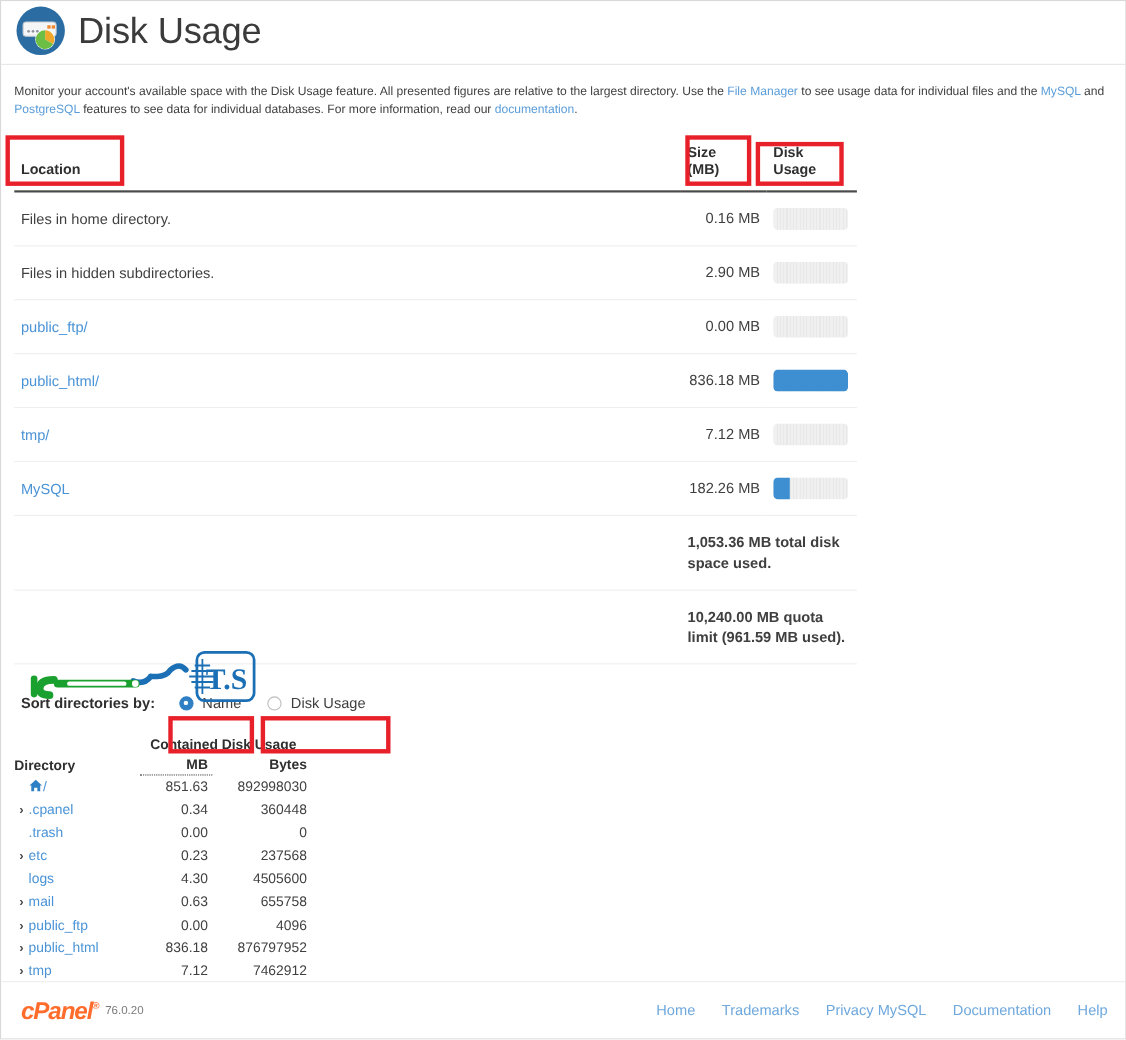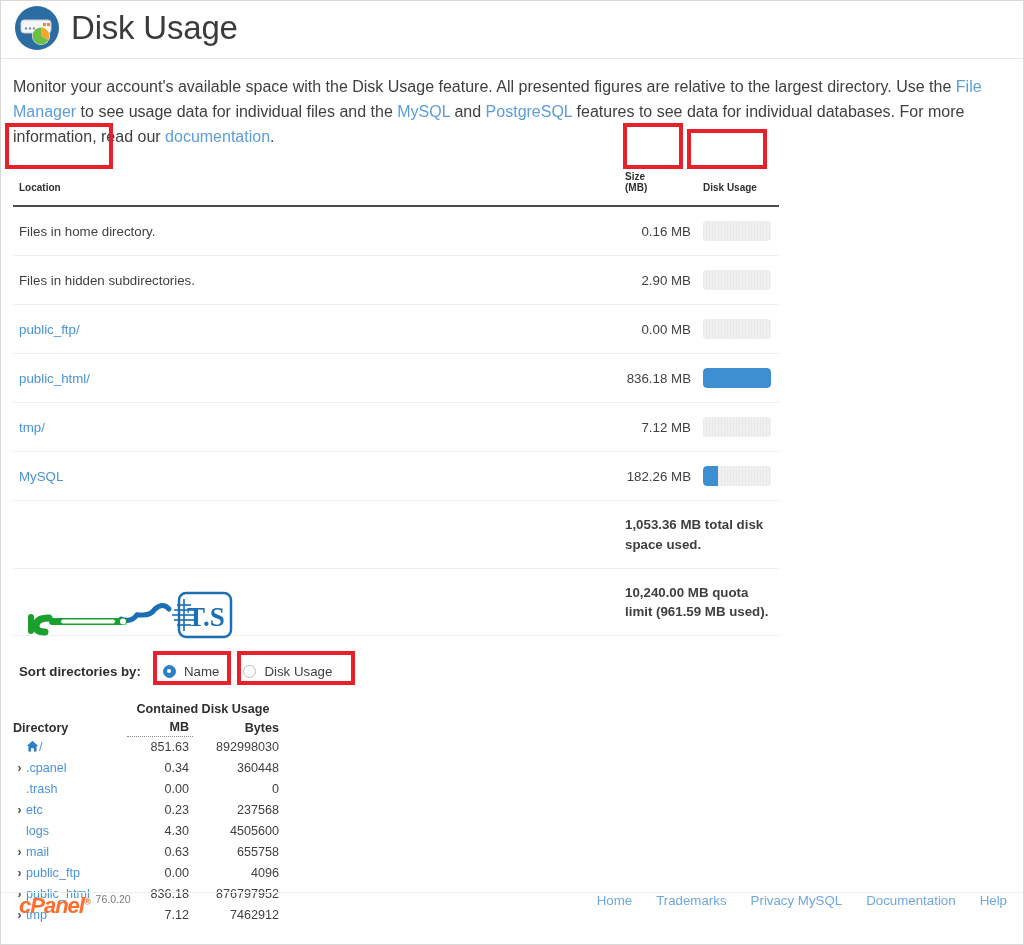--- a/index.html
+++ b/index.html
@@ -27,35 +27,35 @@
   }
   .app-icon{width:48px;height:48px;flex:0 0 48px;margin-right:10px;}
   .app-title{
     font-size:33px;color:#3b3b3b;font-weight:400;
     letter-spacing:-0.2px;line-height:1;
   }
 
   
   .desc{
     padding:16px 12px 4px 12px;
-    font-size:16px;line-height:1.55;color:#3f3f3f;
+    font-size:11px;line-height:1.55;color:#3f3f3f;
     max-width:1005px;
   }
   .lnk{color:#5b9dd9;text-decoration:none;}
 
   
   .du-table{
     width:766px;margin:8px 0 0 12px;
     border-collapse:collapse;
     table-layout:fixed;
     font-size:13.3px;
   }
   .du-table th{
     text-align:left;
-    font-size:10px;font-weight:bold;color:#2f2f2f;
+    font-size:13px;font-weight:bold;color:#2f2f2f;
     padding:10px 6px 12px 6px;
     border-bottom:2px solid #4a4a4a;
     vertical-align:bottom;
   }
   .th-loc{width:calc(100% - 136px);}
   .th-size{width:66px;text-align:right;}
   .th-bar{width:70px;text-align:left;}
   .du-table td{
     padding:14px 6px;
     border-bottom:1px solid #eeeeee;
@@ -143,21 +143,21 @@
     font-size:12px;font-weight:bold;text-align:center;
   }
   .chev.blank{color:transparent;}
   .dir-link{color:#4a93d6;text-decoration:none;}
   .home-ico{vertical-align:-2px;margin-right:0px;}
 
   
   .footer{
     position:absolute;left:0;right:0;bottom:0;
     height:52px;border-top:1px solid #ededed;
-    display:flex;align-items:flex-start;
+    display:flex;align-items:center;
     padding:0 16px 0 18px;box-sizing:border-box;
   }
   .cpanel-logo{
     font-size:22px;font-weight:bold;font-style:italic;
     color:#ff6c2c;letter-spacing:-1px;
   }
   .cpanel-logo .reg{font-size:9px;vertical-align:super;font-style:normal;}
   .cp-version{font-size:10.5px;color:#7a7a7a;margin-left:6px;}
   .footer-nav{margin-left:auto;display:flex;gap:24px;}
   .footer-nav a{

